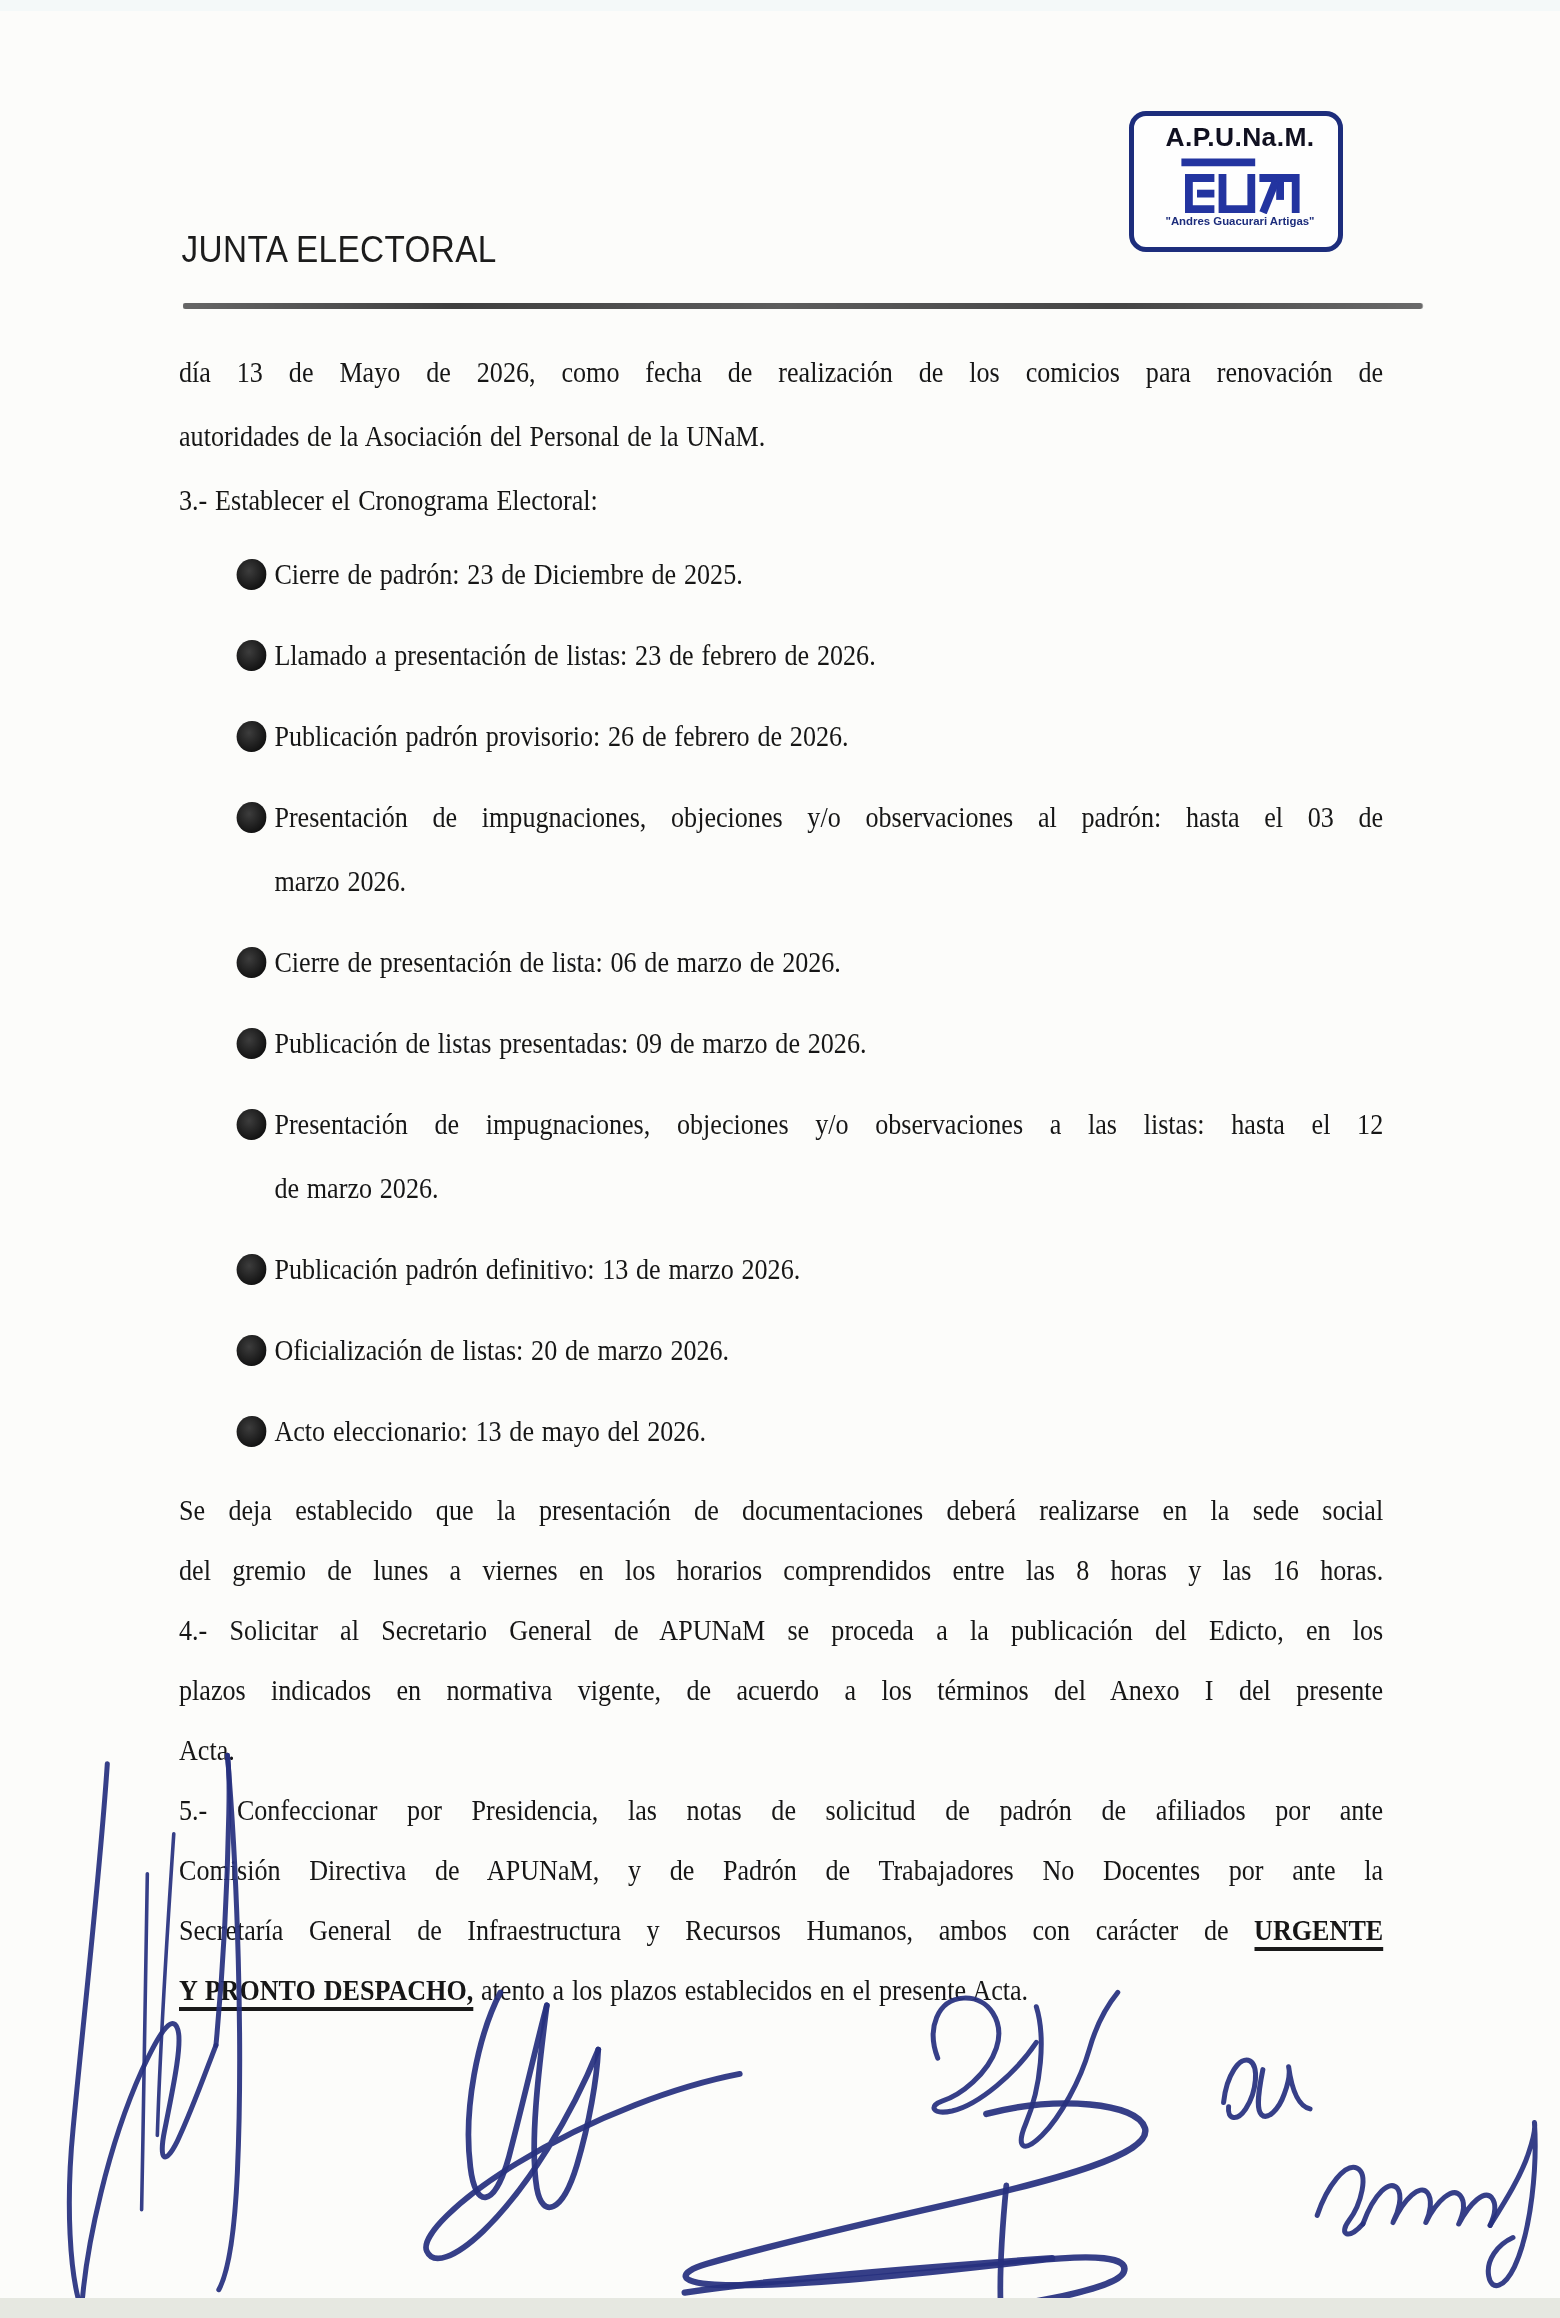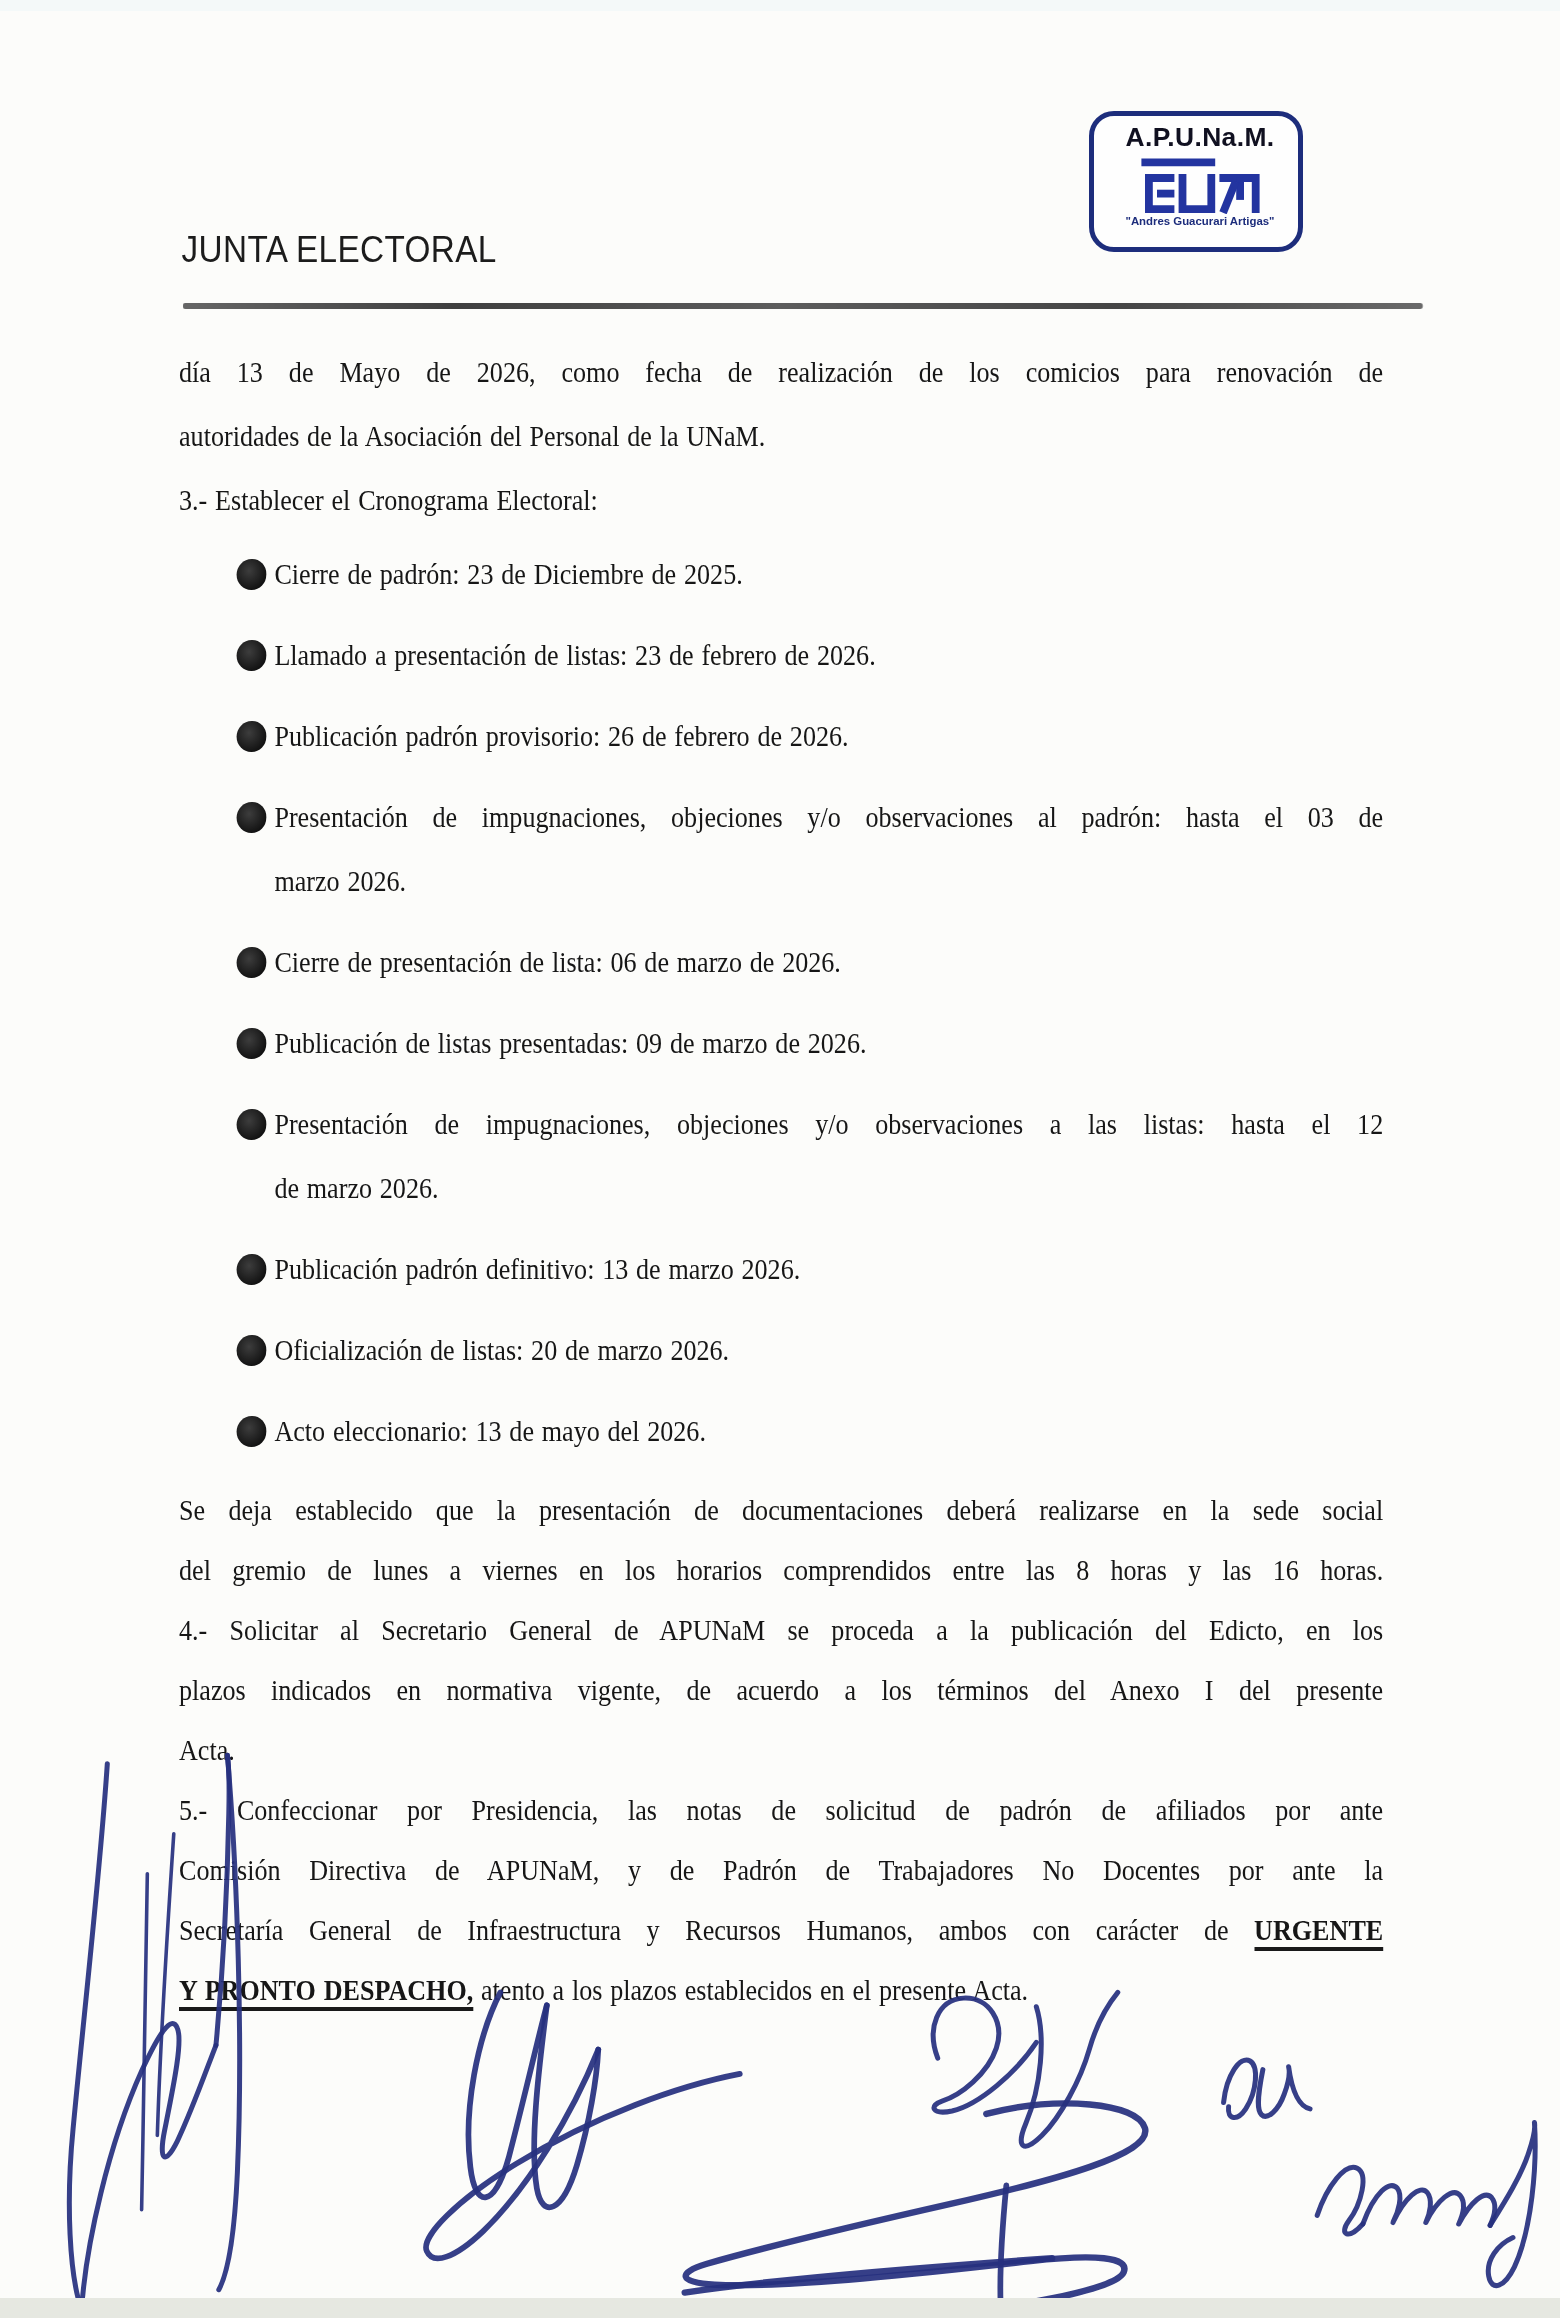--- a/index.html
+++ b/index.html
@@ -16,22 +16,22 @@
   .intro p{line-height:64px;}
   .jl{text-align:justify;text-align-last:justify;}
   ul.sched{list-style:none;margin:10px 0 0 0;padding:0;}
   ul.sched li{position:relative;padding-left:106px;line-height:64px;margin-bottom:17px;}
   .bullet{position:absolute;left:64px;top:17px;width:33px;height:31px;
           background:radial-gradient(circle at 42% 38%,#3d3d3d,#121212 72%);
           border-radius:52% 48% 50% 50%;}
   ul.sched li span.l{display:block;}
   .closing p{line-height:60px;}
   .hl{font-weight:bold;border-bottom:4.3px solid #191919;padding-bottom:0.7px;}
-  .logo{position:absolute;left:1089px;top:111px;width:214px;height:141px;box-sizing:border-box;
-        border:5px solid #1d2d7c;border-radius:25px;background:#fefefe;text-align:center;
+  .logo{position:absolute;left:1129px;top:111px;width:214px;height:141px;box-sizing:border-box;
+        border:5px solid #1d2d7c;border-radius:17px;background:#fefefe;text-align:center;
         padding-top:5.7px;padding-left:8px;}
   .logo-acronym{font-family:"Liberation Sans",sans-serif;font-weight:bold;font-size:26.4px;
         color:#101020;letter-spacing:0.4px;}
   .logo-glyph{display:block;margin:1.4px auto 0 auto;}
   .logo-caption{font-family:"Liberation Sans",sans-serif;font-weight:bold;font-size:11.4px;
         color:#1d2d7c;margin-top:0.7px;white-space:nowrap;}
   .sig{position:absolute;left:0;top:0;width:1561px;height:2319px;pointer-events:none;}
   .sig path{fill:none;stroke:#27307f;stroke-linecap:round;stroke-linejoin:round;opacity:.93;}
   .scan-edge{position:absolute;left:0;bottom:0;width:100%;height:21.4px;background:#e6e8e1;}
   .scan-tint{position:absolute;left:0;top:0;width:100%;height:11.4px;background:#eef6f8;opacity:.6;}

